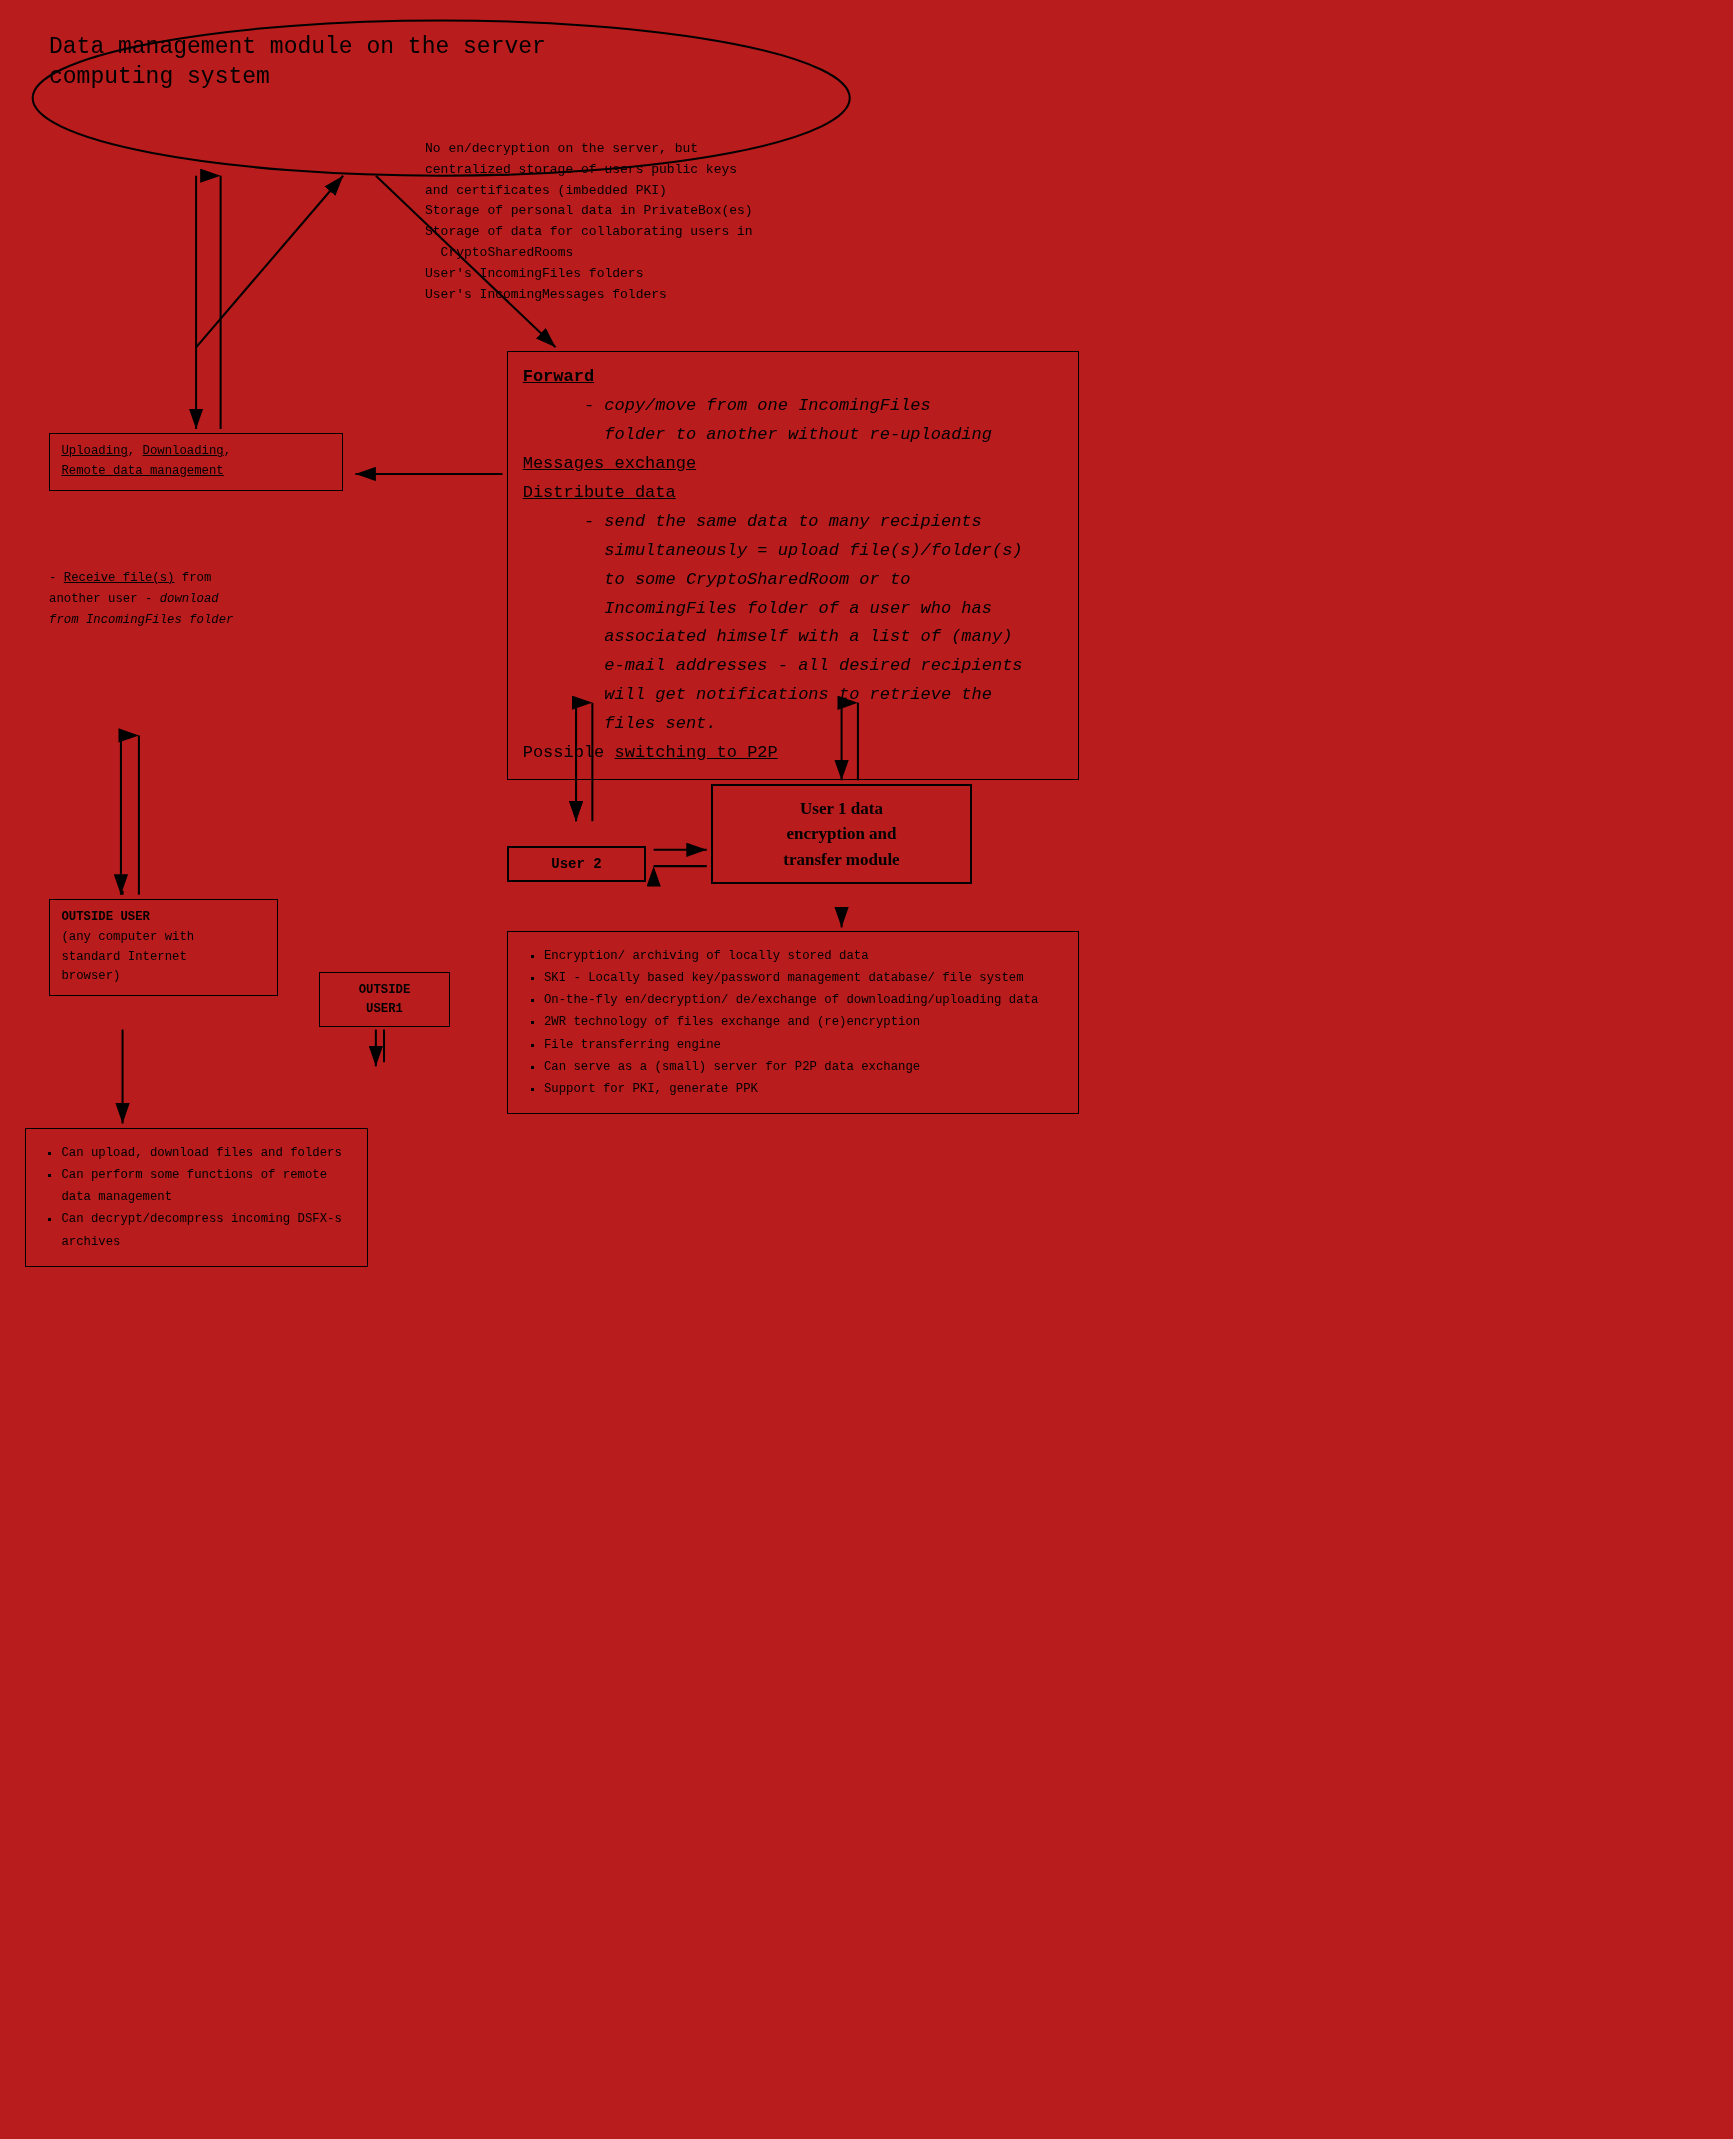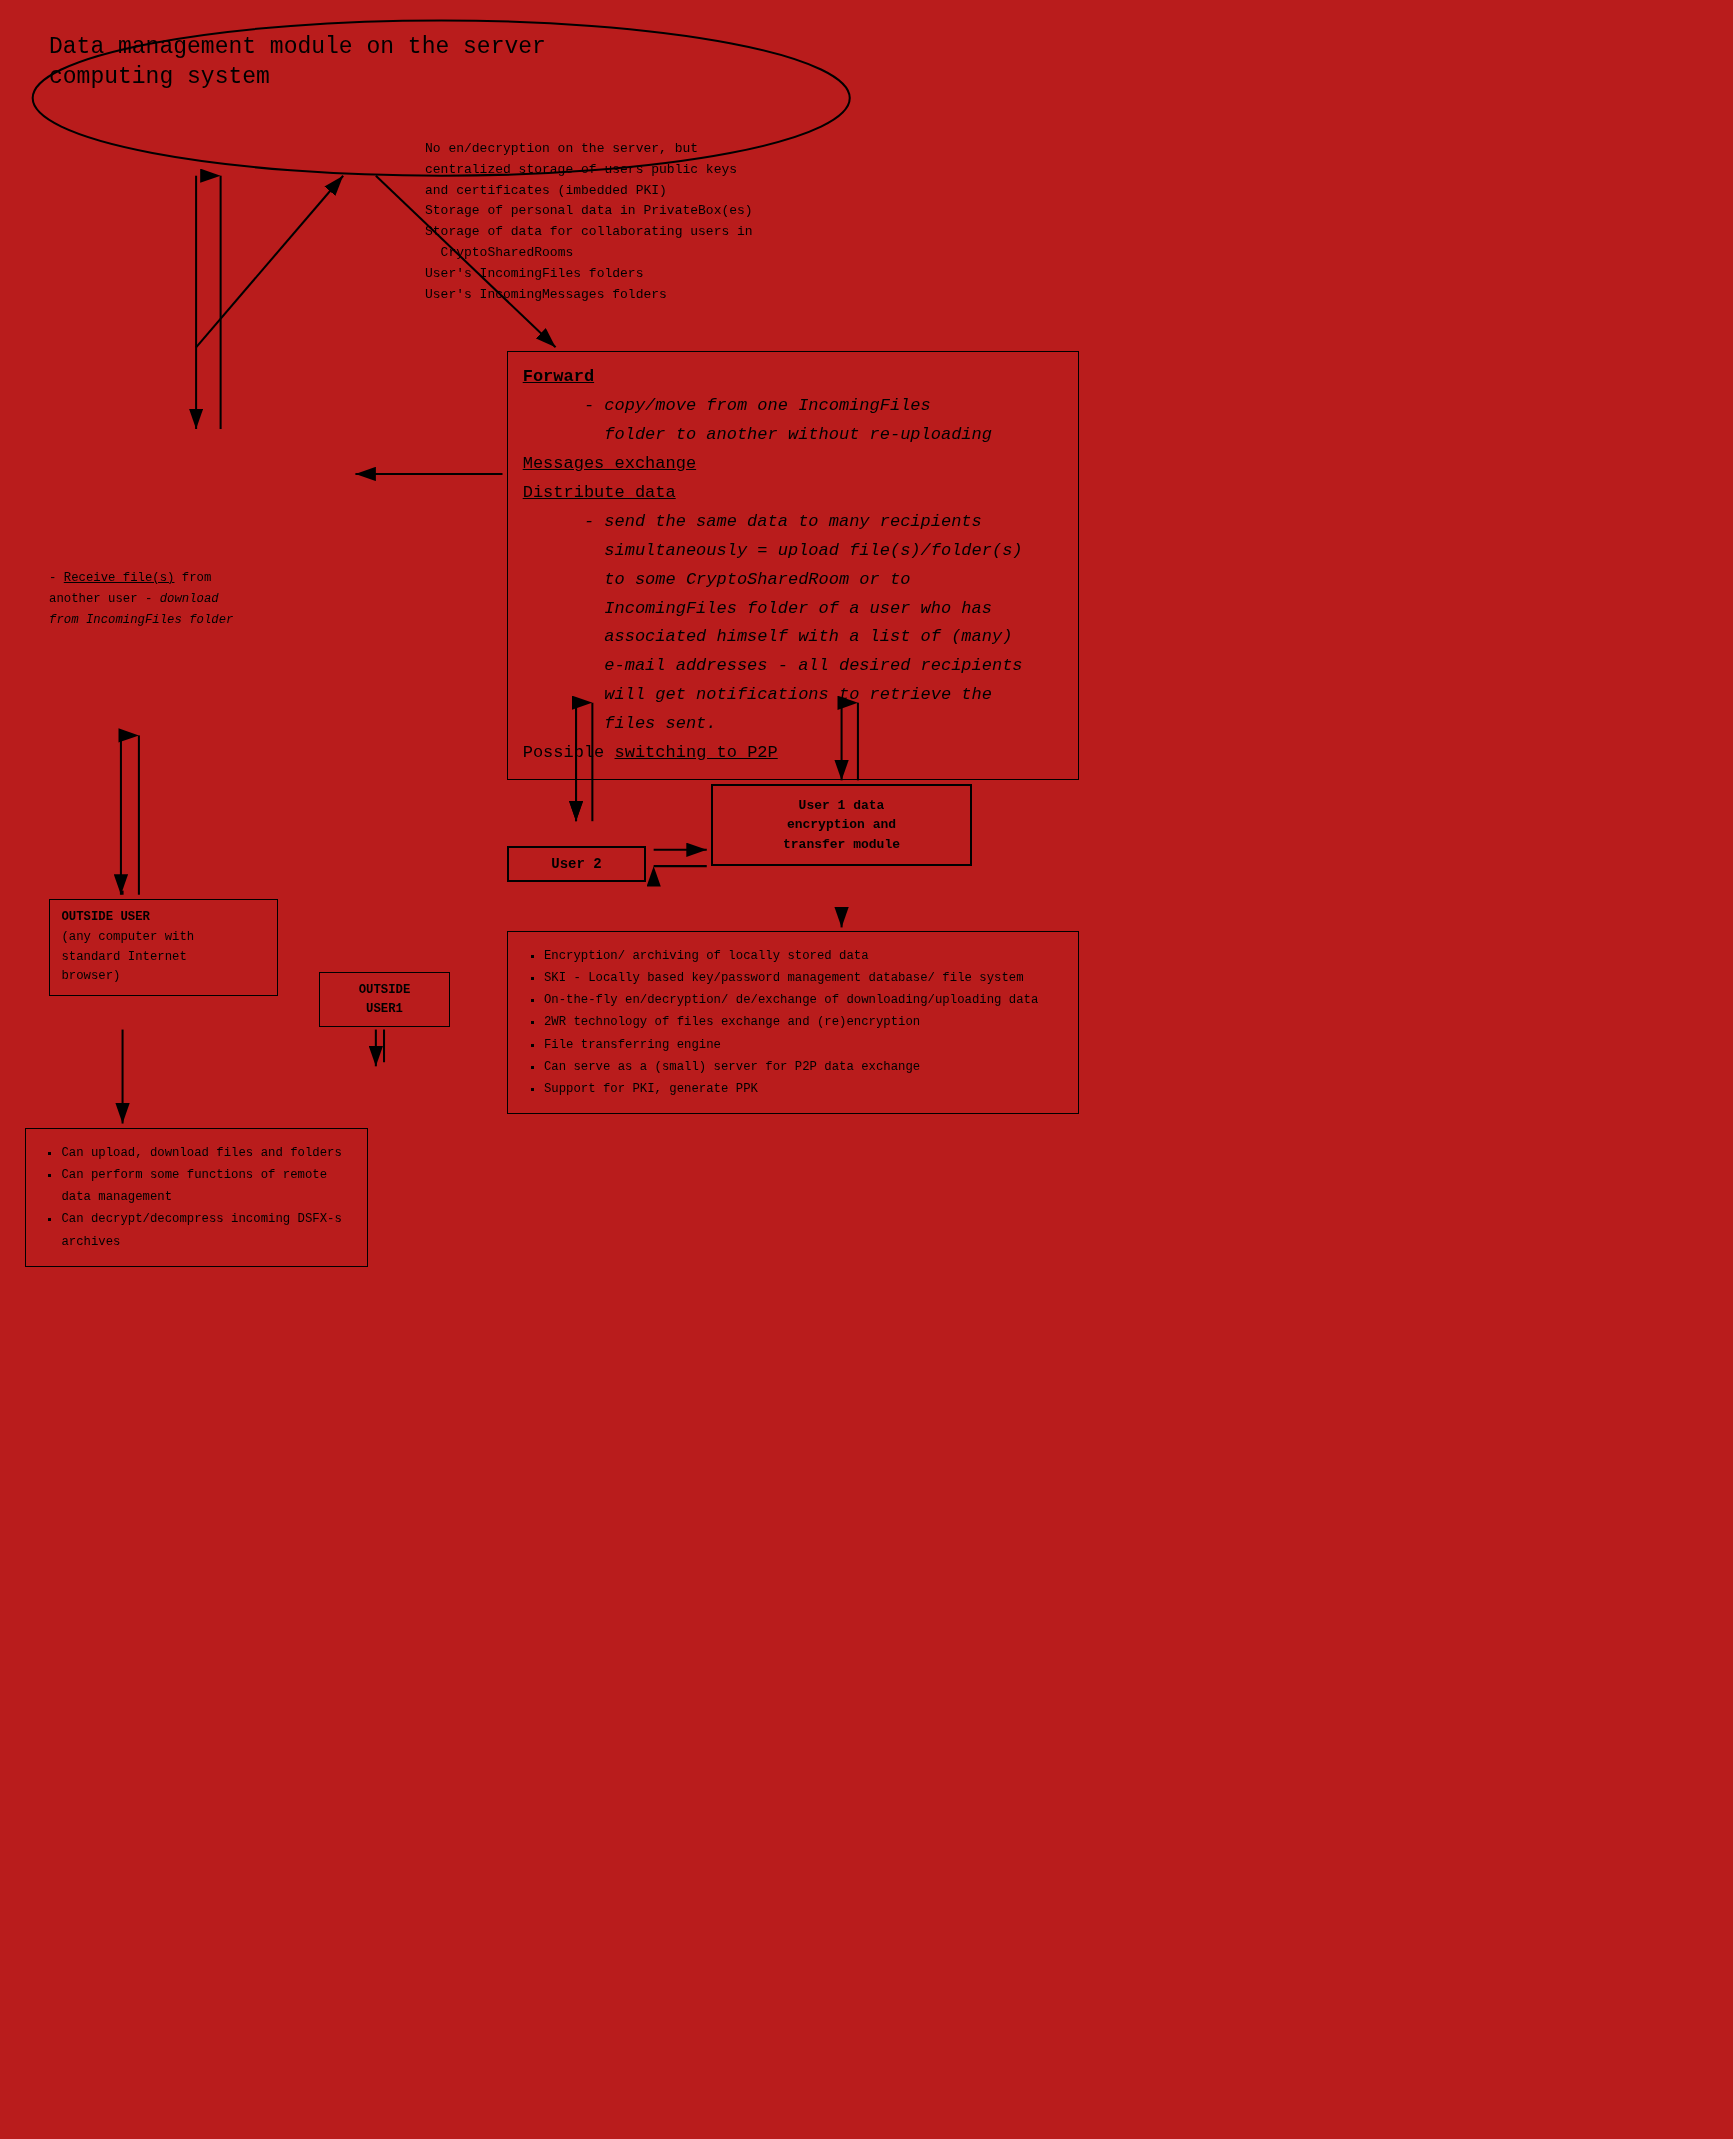--- a/index.html
+++ b/index.html
@@ -122,24 +122,25 @@
     }
 
     
     .user1-enc-box {
       position: absolute;
       top: 784px;
       left: 711px;
       width: 261px;
       border: 2.5px solid #000;
       padding: 9.8px 13px;
-      font-size: 13px;
+      font-size: 17px;
       font-weight: bold;
       text-align: center;
       line-height: 1.5;
+      font-family: Liberation Serif, serif;
     }
 
     
     .bullet-box {
       position: absolute;
       top: 931px;
       left: 507px;
       width: 572px;
       border: 1.6px solid #000;
       padding: 13px 16.3px;
@@ -254,20 +255,25 @@
       &nbsp;&nbsp;<span class="underline">CryptoSharedRooms</span>
     </p>
     <p>
       User's <span class="underline">IncomingFiles</span> folders
     </p>
     <p>
       User's <span class="underline">IncomingMessages</span> folders
     </p>
   </div>
 
+  <div class="upload-box">
+    <span class="underline">Uploading</span>, 
+    <span class="underline">Downloading</span>,<br>
+    <span class="underline">Remote data management</span>
+  </div>
 
   <div class="send-receive" style="top:547px; left:49px; width:310px; font-size:12.3px; line-height:1.7;">
     <br>
     <p>
       - <span class="underline">Receive file(s)</span> from<br>
       another user - <span class="italic">download<br>
       from IncomingFiles folder</span>
     </p>
   </div>
 

